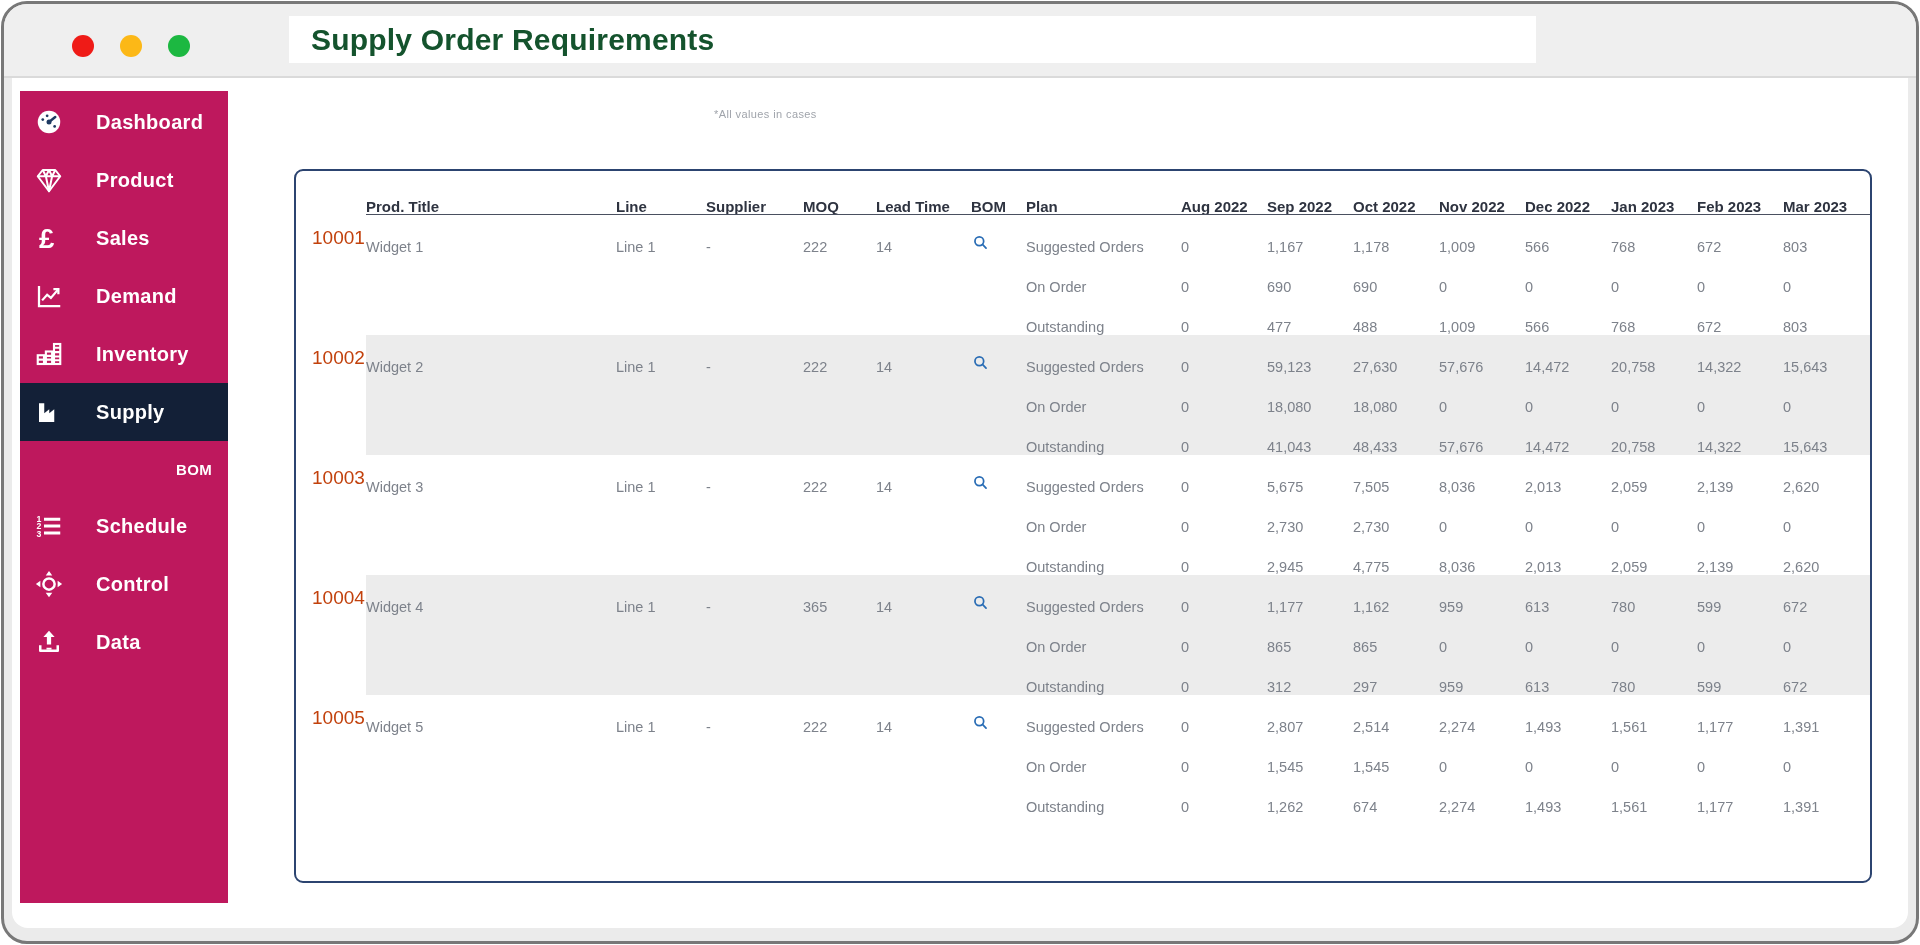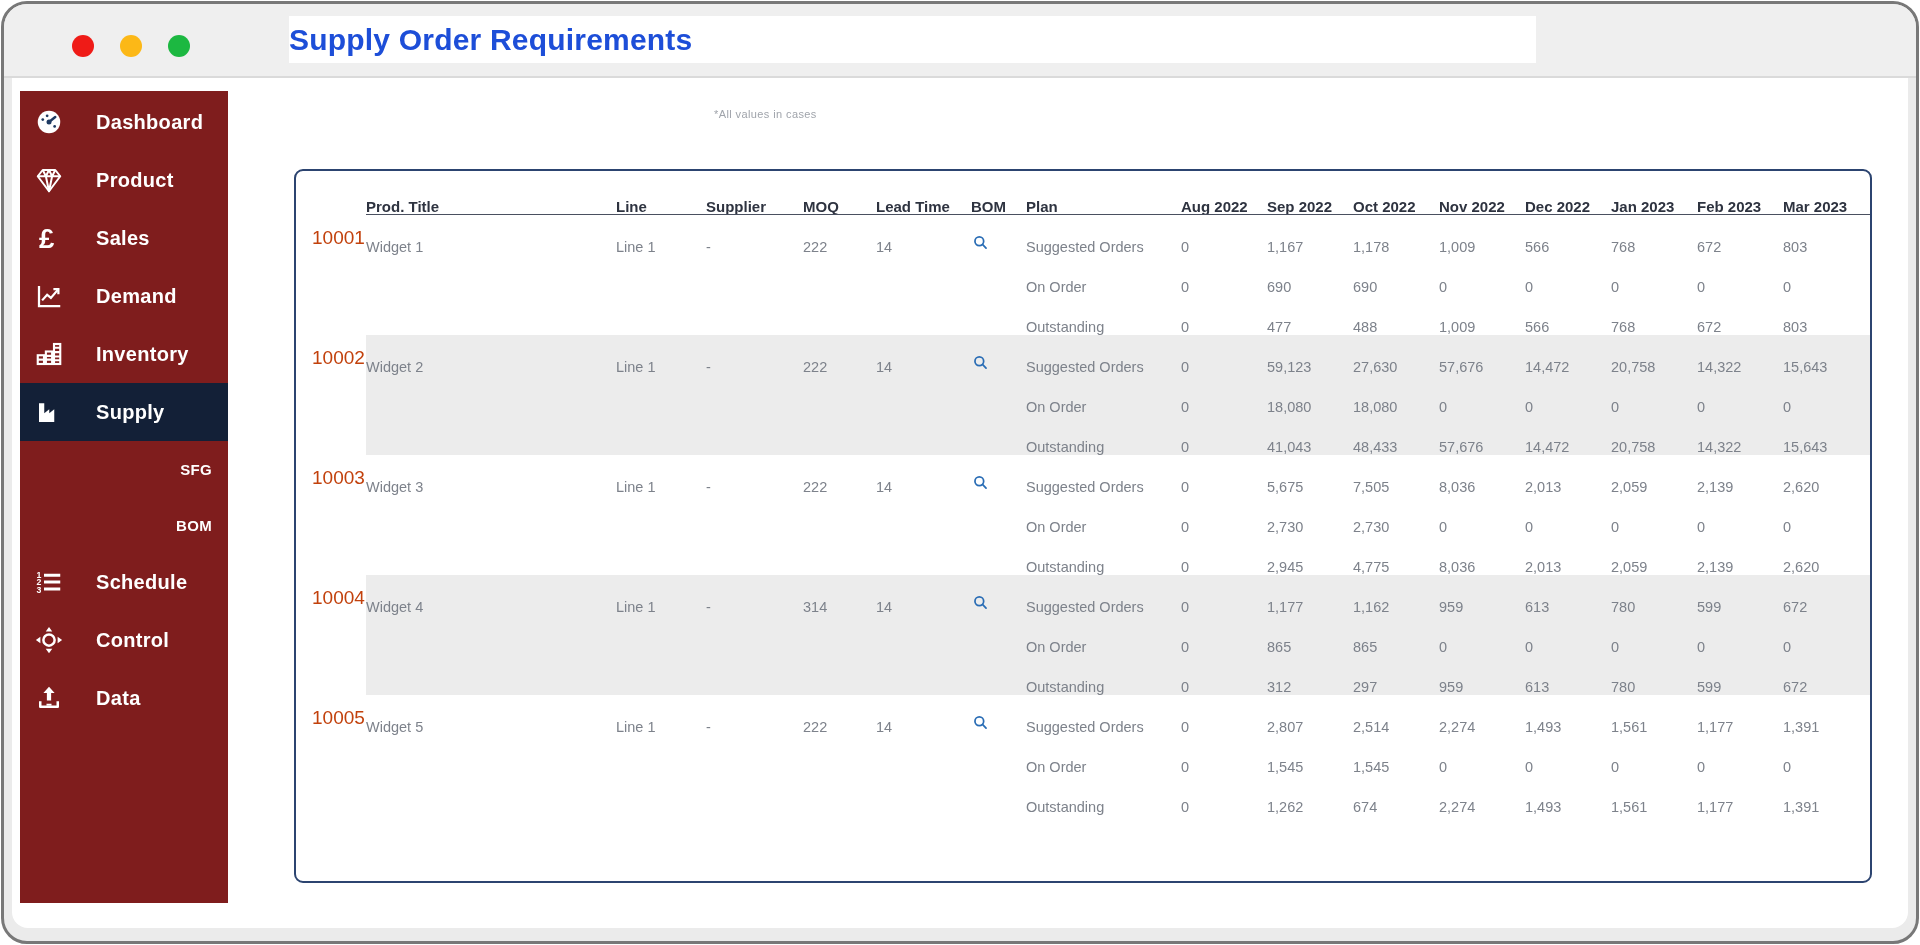--- a/index.html
+++ b/index.html
@@ -5,24 +5,24 @@
   html,body{margin:0;padding:0;}
   body{width:1920px;height:945px;background:#fff;font-family:"Liberation Sans",sans-serif;overflow:hidden;position:relative;}
   .window{position:absolute;inset:1px;border-radius:26px;background:#ebebeb;border:3px solid #787878;box-sizing:border-box;overflow:hidden;}
   .titlebar{position:absolute;top:0;left:0;right:0;height:72px;background:#efefef;border-bottom:2px solid #dadada;}
   .lights{position:absolute;left:68px;top:31px;display:flex;gap:26px;}
   .light{width:22px;height:22px;border-radius:50%;}
   .light.red{background:#ef1b17;}
   .light.yellow{background:#fcb817;}
   .light.green{background:#1cb841;}
   .title-strip{position:absolute;left:285px;top:12px;width:1247px;height:47px;background:#ffffff;display:flex;align-items:center;}
-  .title{color:#1d4ed8;font-size:30px;font-weight:600;letter-spacing:0.2px;}
+  .title{color:#14532d;font-size:30px;font-weight:600;padding-left:22px;letter-spacing:0.2px;}
   .content{position:absolute;top:74px;left:8px;right:8px;bottom:13px;background:#ffffff;border-radius:0 0 16px 16px;}
   
-  .sidebar{position:absolute;left:8px;top:13px;width:208px;height:812px;background:#7f1d1d;padding-top:2px;box-sizing:border-box;}
+  .sidebar{position:absolute;left:8px;top:13px;width:208px;height:812px;background:#be185d;padding-top:2px;box-sizing:border-box;}
   .nav-item{height:58px;display:flex;align-items:center;padding-left:14px;color:#fff;cursor:pointer;}
   .nav-item .ic{width:30px;height:30px;margin-right:32px;flex:0 0 30px;}
   .nav-item .ic svg{width:30px;height:30px;display:block;}
   .nav-item .lbl{font-size:20px;font-weight:700;letter-spacing:0.3px;}
   .nav-item.active{background:#132037;}
   .nav-item.sub{height:56px;justify-content:flex-end;padding-right:16px;padding-left:0;}
   .nav-item.sub .lbl{font-size:15px;}
   
   .note{position:absolute;left:702px;top:30px;font-size:11px;color:#a0a4ab;letter-spacing:0.4px;}
   
@@ -121,23 +121,20 @@
         </div>
         <div class="nav-item active">
           <span class="ic">
             <svg viewBox="0 0 24 24" fill="#fff">
               <path d="M4 20V5h4.2v8l4-3.2V13l4-3.2V20H4z"></path>
             </svg>
           </span>
           <span class="lbl">Supply</span>
         </div>
         <div class="nav-item sub">
-          <span class="lbl">SFG</span>
-        </div>
-        <div class="nav-item sub">
           <span class="lbl">BOM</span>
         </div>
         <div class="nav-item">
           <span class="ic">
             <svg viewBox="0 0 24 24">
               <g stroke="#fff" stroke-width="2.4">
                 <path d="M8 6.5h13M8 12h13M8 17.5h13"></path>
               </g>
               <text x="2" y="9" font-size="7" fill="#fff" font-weight="bold">1</text>
               <text x="2" y="14.7" font-size="7" fill="#fff" font-weight="bold">2</text>
@@ -342,21 +339,21 @@
               </div>
             </div>
           </div>
           <div class="group">
             <div class="g-id">10004</div>
             <div class="g-body striped">
               <div class="srow">
                 <div class="cell c-prod">Widget 4</div>
                 <div class="cell c-line">Line 1</div>
                 <div class="cell c-sup">-</div>
-                <div class="cell c-moq">314</div>
+                <div class="cell c-moq">365</div>
                 <div class="cell c-lead">14</div>
                 <div class="cell bom-btn">
                   <span><svg viewBox="0 0 24 24" fill="none" stroke="#2a6db5" stroke-width="2.2" stroke-linecap="round">
                       <circle cx="10.5" cy="10.5" r="5.5"></circle>
                       <path d="M14.8 14.8L19 19"></path>
                     </svg></span>
                 </div>
                 <div class="cell c-plan">Suggested Orders</div>
                 <div class="cell c-m">0</div>
                 <div class="cell c-m">1,177</div>

